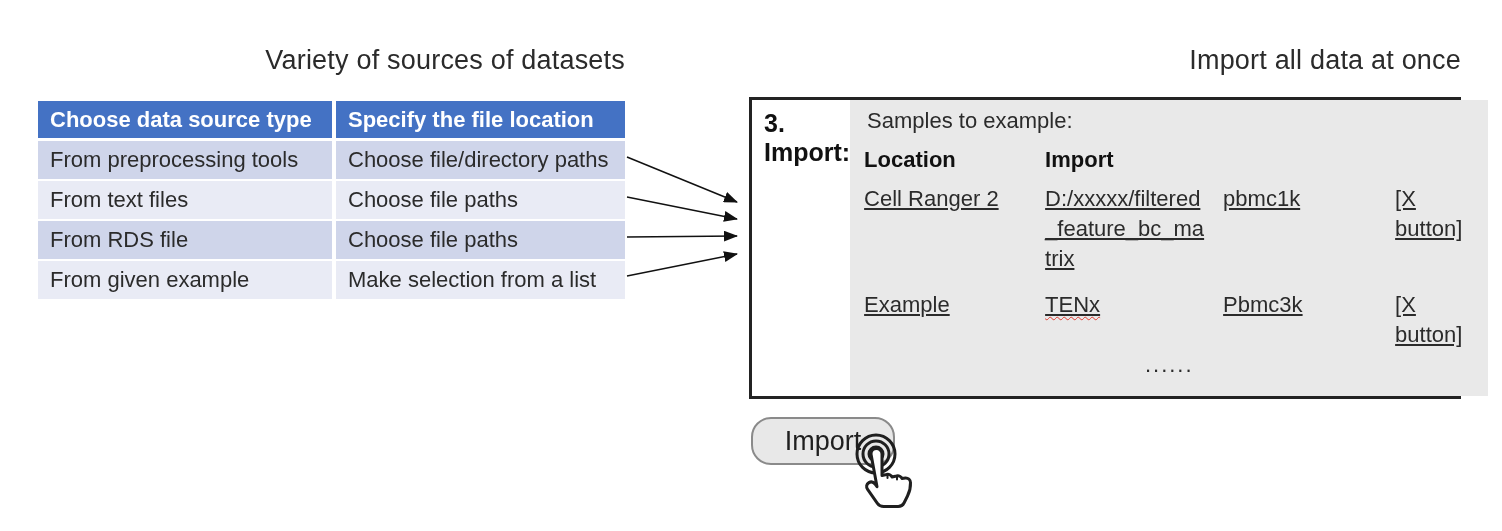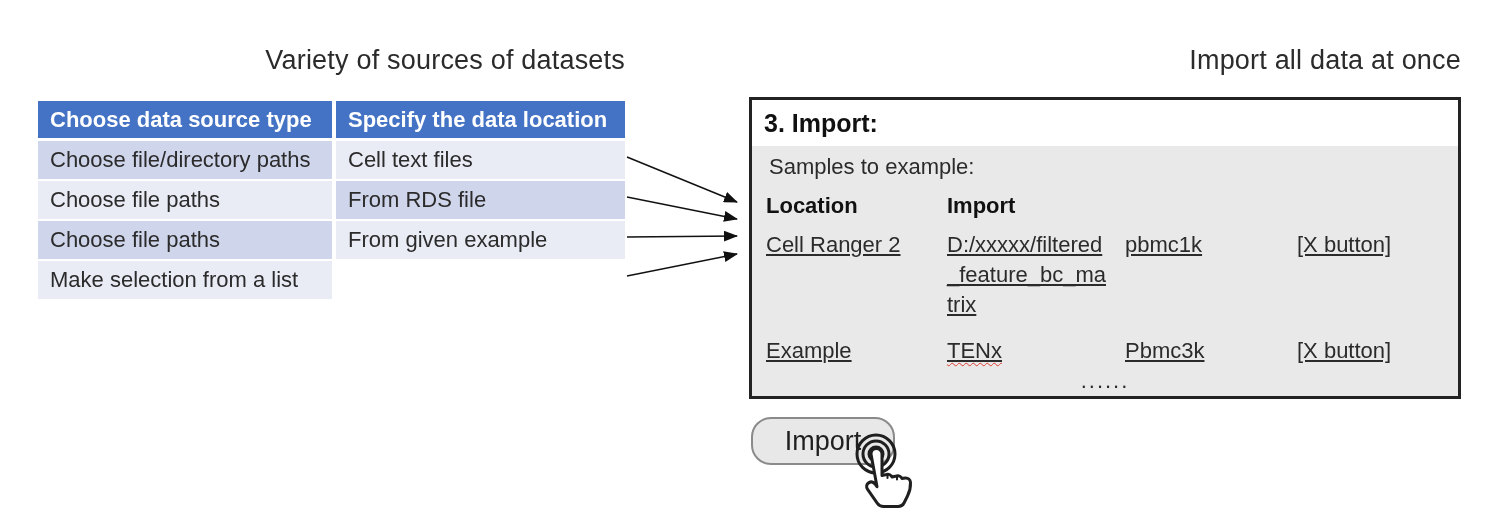--- a/index.html
+++ b/index.html
@@ -30,21 +30,21 @@
   .row-odd{background:#CFD5EA;}
   .row-even{background:#E9EBF5;}
 
   
   .arrows{position:absolute;left:0;top:0;width:1502px;height:531px;pointer-events:none;}
 
   
   .panel{
     position:absolute;left:749px;top:97px;width:712px;height:302px;
     border:3px solid #232323;box-sizing:border-box;background:#fff;
-    display:flex;flex-direction:column;
+    display:flex;
   }
   .panel-head{
     height:46px;box-sizing:border-box;padding:9px 0 0 12px;
     font-size:25px;font-weight:700;color:#111;background:#fff;
   }
   .panel-body{
     flex:1;background:#E9E9E9;padding:6px 12px 0 12px;box-sizing:border-box;
   }
   .subhead{font-size:22px;line-height:30px;color:#2b2b2b;padding-left:5px;}
   .stable{
@@ -74,25 +74,26 @@
 </head>
 <body>
 
 <div class="canvas">
 
   <div class="section-title title-left">Variety of sources of datasets</div>
   <div class="section-title title-right">Import all data at once</div>
 
   <div class="src-table">
     <div class="src-cell src-head">Choose data source type</div>
-    <div class="src-cell src-head">Specify the data location</div>
+    <div class="src-cell src-head">Specify the file location</div>
 
+    <div class="src-cell row-odd">From preprocessing tools</div>
     <div class="src-cell row-odd">Choose file/directory paths</div>
 
-    <div class="src-cell row-even">Cell text files</div>
+    <div class="src-cell row-even">From text files</div>
     <div class="src-cell row-even">Choose file paths</div>
 
     <div class="src-cell row-odd">From RDS file</div>
     <div class="src-cell row-odd">Choose file paths</div>
 
     <div class="src-cell row-even">From given example</div>
     <div class="src-cell row-even">Make selection from a list</div>
   </div>
 
   <svg class="arrows" viewBox="0 0 1502 531">

